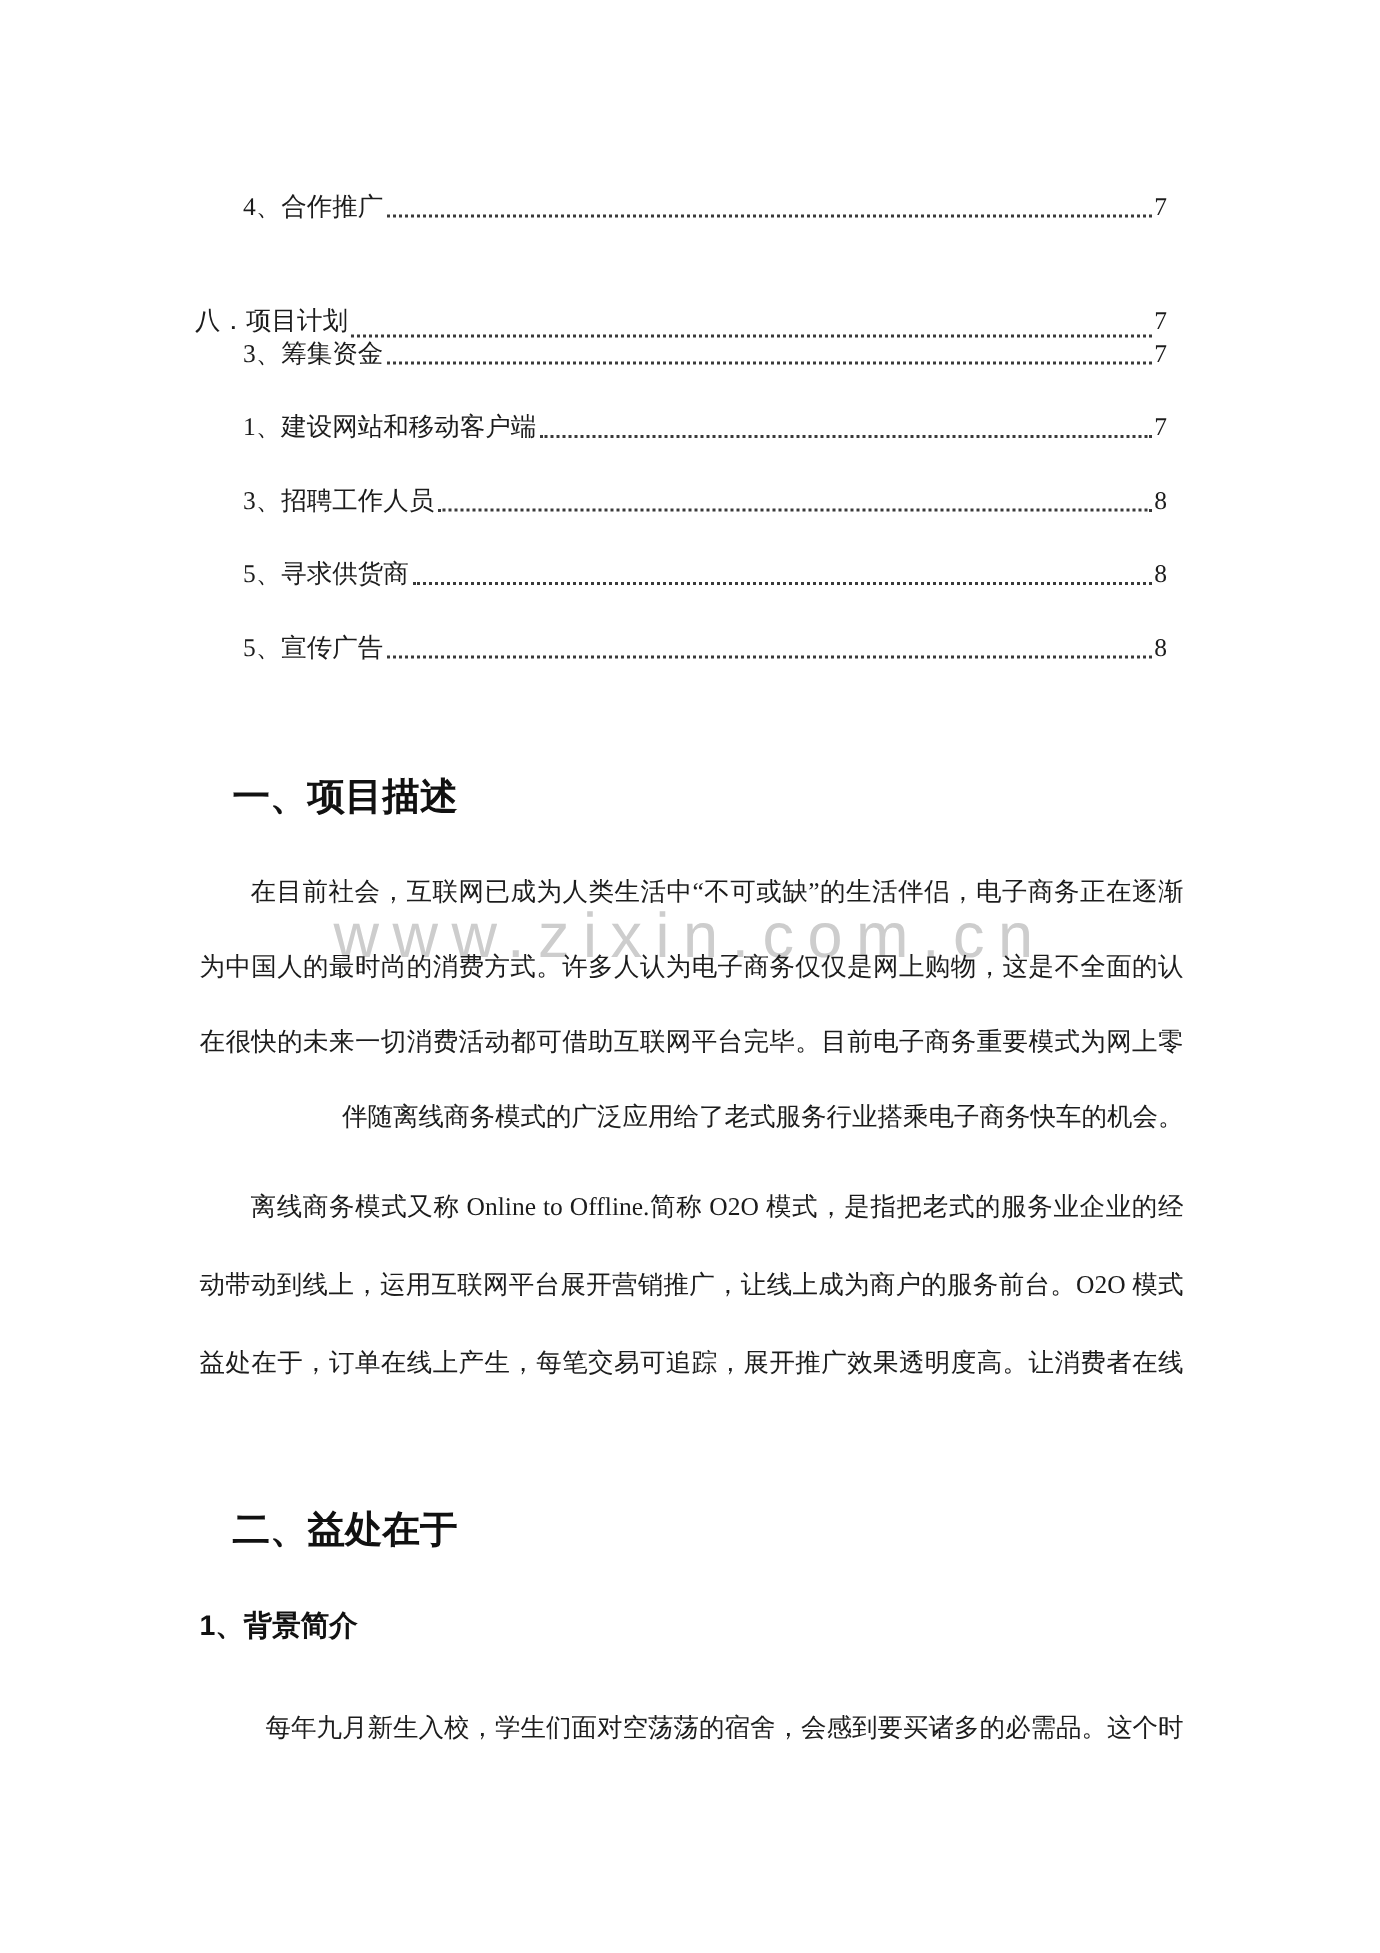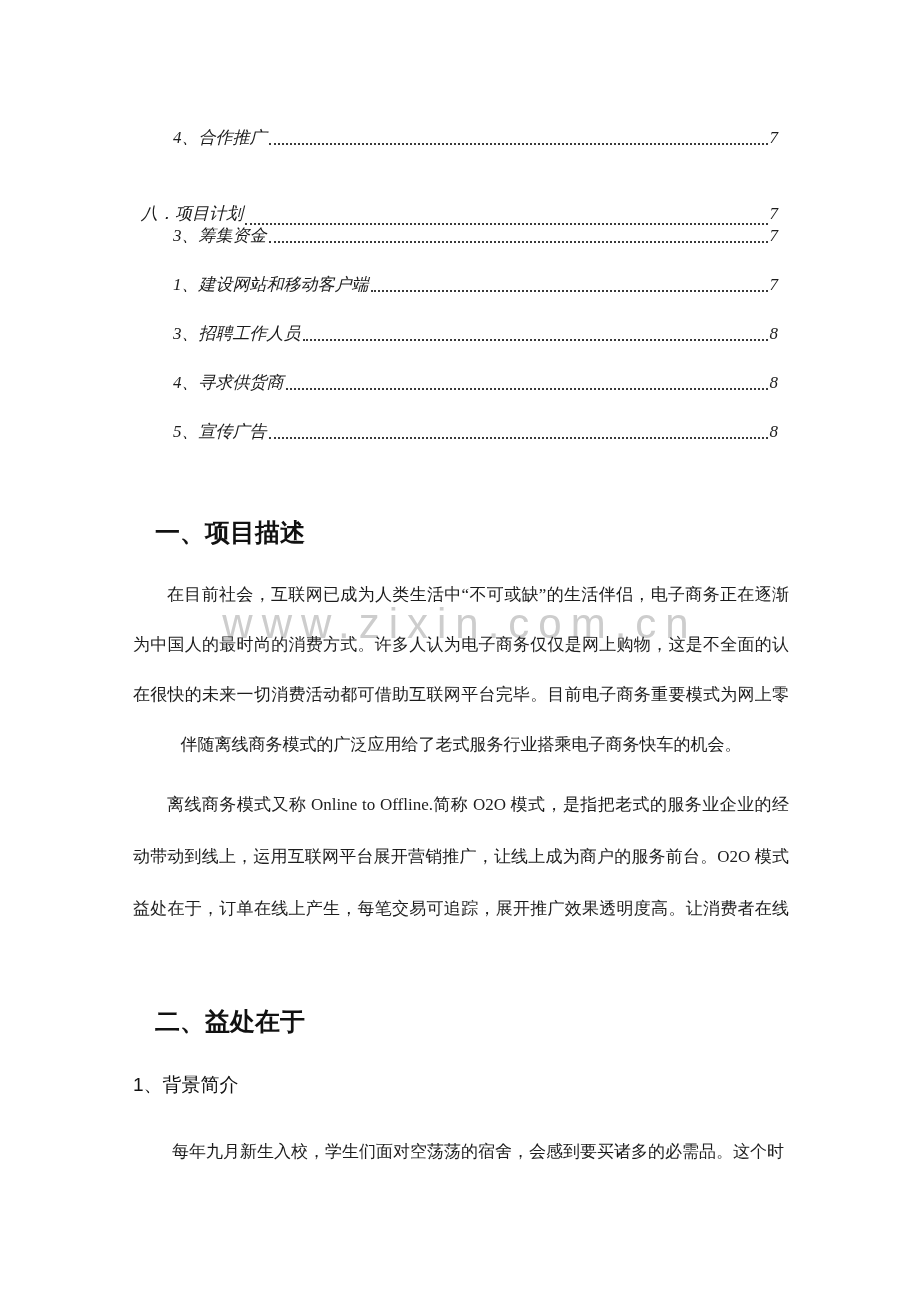--- a/index.html
+++ b/index.html
@@ -26,24 +26,23 @@
     color: #cdcdcd;
     white-space: nowrap;
     z-index: 0;
     user-select: none;
   }
 
   
   .toc {
     position: absolute;
     top: 127px;
-    left: 133px;
+    left: 122px;
     right: 142px;
     z-index: 1;
-    font-style: italic;
   }
   .toc-row {
     display: flex;
     align-items: flex-start;
     height: 49px;
   }
   .toc-row.lvl1 { padding-left: 8px; align-items: flex-end; }
   .toc-row.lvl2 { padding-left: 40px; }
   .toc-label {
     font-size: 17px;
@@ -58,57 +57,57 @@
   }
   .toc-page {
     font-size: 17px;
     line-height: 22px;
   }
 
   
   .h-sec {
     position: absolute;
     left: 155px;
-    font-family: Liberation Serif, serif;
+    font-family: Liberation Mono, monospace;
     font-weight: bold;
     font-size: 25px;
     line-height: 30px;
     color: #111;
     z-index: 1;
     white-space: nowrap;
   }
   .h-sec1 { top: 518px; }
   .h-sec2 { top: 1007px; }
   .h-sub {
     position: absolute;
     left: 133px;
     top: 1073px;
     font-family: "Liberation Sans", sans-serif;
-    font-weight: normal;
+    font-weight: bold;
     font-size: 19px;
     line-height: 24px;
     color: #111;
     z-index: 1;
     white-space: nowrap;
   }
 
   
   .para {
     position: absolute;
     left: 133px;
     width: 656px;
     z-index: 1;
     font-size: 17px;
   }
   .para-1 { top: 570px; }
   .para-2 { top: 779px; }
   .para-3 { top: 1127px; }
   .para-1 .line, .para-3 .line { line-height: 50px; height: 50px; }
   .para-2 .line { line-height: 52px; height: 52px; }
-  .line { overflow: hidden; text-align: center; }
+  .line { overflow: hidden; text-align: right; }
   .line.jl { text-align: justify; text-align-last: justify; }
   .line.indent { text-indent: 34px; }
 </style>
 </head>
 <body>
 
 <div class="page">
 
   <div class="watermark">www.zixin.com.cn</div>
 
@@ -138,21 +137,21 @@
       <span class="toc-page">7</span>
     </div>
 
     <div class="toc-row lvl2">
       <span class="toc-label">3、招聘工作人员</span>
       <span class="toc-dots"></span>
       <span class="toc-page">8</span>
     </div>
 
     <div class="toc-row lvl2">
-      <span class="toc-label">4、寻求供货商</span>
+      <span class="toc-label">5、寻求供货商</span>
       <span class="toc-dots"></span>
       <span class="toc-page">8</span>
     </div>
 
     <div class="toc-row lvl2">
       <span class="toc-label">5、宣传广告</span>
       <span class="toc-dots"></span>
       <span class="toc-page">8</span>
     </div>
 

